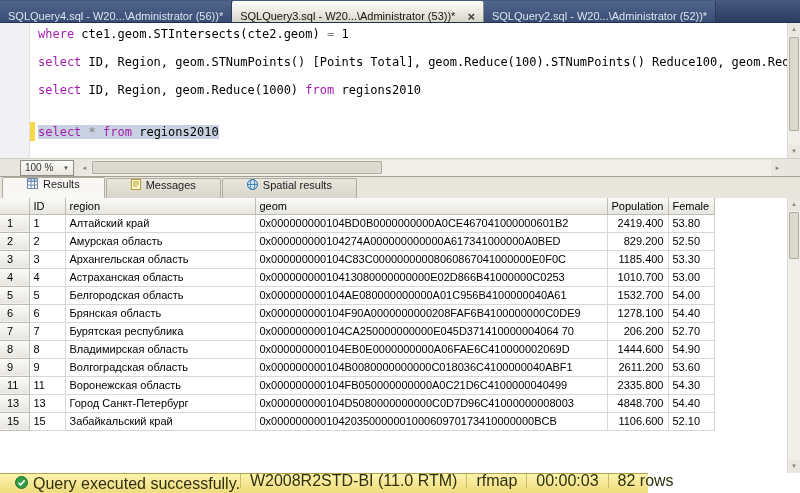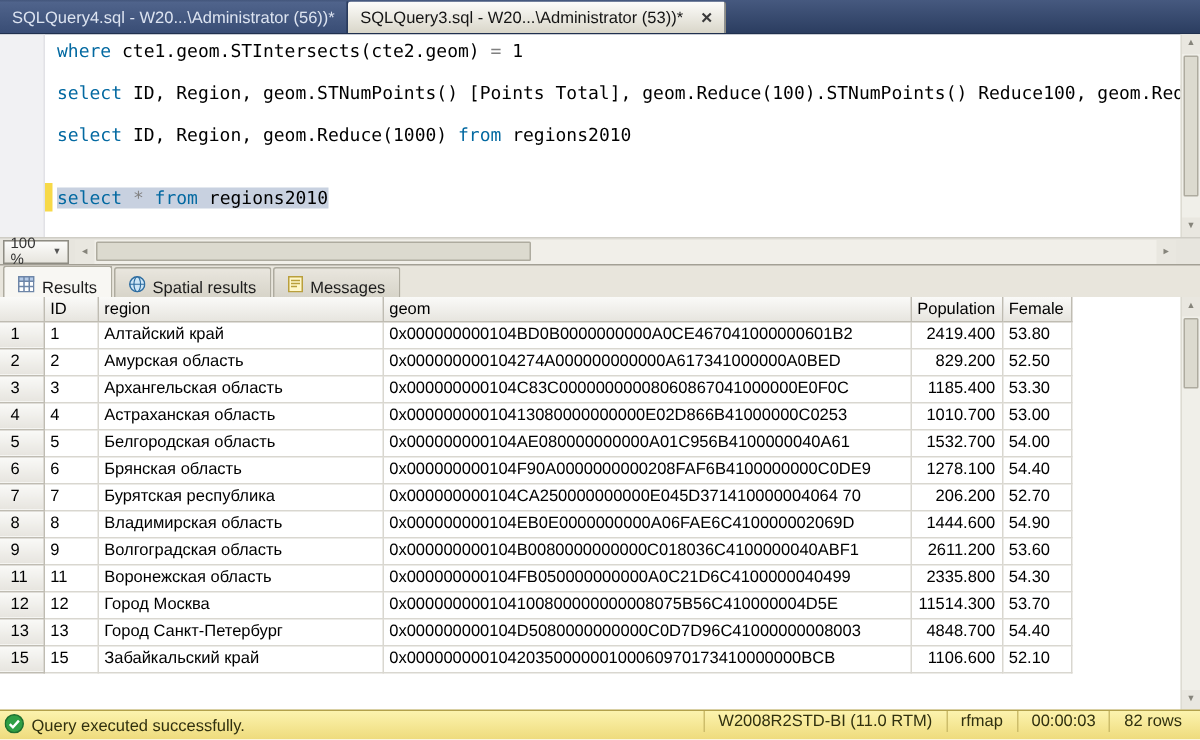--- a/index.html
+++ b/index.html
@@ -4,103 +4,106 @@
 <style>
   *{margin:0;padding:0;box-sizing:border-box}
   html,body{width:800px;height:493px;overflow:hidden}
   body{font-family:"Liberation Sans",sans-serif;background:#fff;position:relative}
   .app{position:absolute;left:0;top:0;width:800px;height:493px;background:#fff}
 
   
   .tabstrip{position:absolute;left:0;top:0;width:800px;height:23px;
     background:linear-gradient(#46597f,#2b3d60);border-bottom:1px solid #20304e;
     display:flex;align-items:flex-end}
-  .doc-tab{height:21px;display:flex;align-items:center;padding:0 8px;font-size:11px;
+  .doc-tab{height:21px;display:flex;align-items:flex-end;padding:0 8px;font-size:11px;
     color:#dde4f1;background:linear-gradient(#50648c,#394d75);
     border-right:1px solid #293a5c;white-space:nowrap;cursor:default}
   .doc-tab.active{background:linear-gradient(#fdfdfb,#d9d6c9);color:#141414;
     border-radius:2px 2px 0 0;border-right:1px solid #8f8d83}
   .tab-close{margin-left:12px;font-size:13px;line-height:10px;color:#3a3a3a;font-weight:bold}
 
   
   .editor{position:absolute;left:0;top:23px;width:800px;height:135px;background:#fff;overflow:hidden}
   .editor-margin{position:absolute;left:0;top:0;width:30px;height:100%;background:#f1f1f3;border-right:1px solid #e2e2e6}
   .change-bar{position:absolute;left:30px;top:99px;width:5px;height:19px;background:#f7d948}
   .code-area{position:absolute;left:38px;top:4px;right:13px;bottom:0;
     font-family:"DejaVu Sans Mono",monospace;font-size:12px;line-height:14px;
     white-space:pre;overflow:hidden;color:#000}
   .code-line{height:14px}
-  .kw{color:#0369a1}
+  .kw{color:#a21caf}
   .op{color:#808080}
   .tx{color:#000}
   .sel{background:#c8d1e0}
 
   
   .vscroll{position:absolute;right:0;width:13px;background:#f0efe9;border-left:1px solid #dddbd2}
   .vscroll .sarrow{position:absolute;left:0;width:100%;height:13px;font-size:6px;color:#86847b;
     text-align:center;line-height:13px;background:#e9e7e0}
   .vscroll .sarrow.up{top:0}.vscroll .sarrow.down{bottom:0}
   .vscroll .thumb{position:absolute;left:1px;width:10px;background:#dcdacf;border:1px solid #aeab9f;border-radius:1px}
   .editor-vscroll{top:23px;height:135px}
   .grid-vscroll{top:198px;height:275px}
 
   .editor-bottom{position:absolute;left:0;top:158px;width:800px;height:18px;
     background:#e7e5de;border-top:1px solid #cfcdc5;display:flex;align-items:center}
-  .zoom{width:44px;height:16px;margin-left:2px;border:1px solid #8e8c83;
+  .zoom{width:54px;height:16px;margin-left:20px;border:1px solid #8e8c83;
     background:linear-gradient(#fcfcfb,#e7e5de);font-size:10px;color:#333;
     display:flex;align-items:center;padding:0 4px}
   .zoom .chev{margin-left:auto;font-size:6px;color:#555}
   .hscroll{flex:1;height:16px;margin:0 2px 0 4px;position:relative;background:#f1efe9}
   .harrow{position:absolute;top:0;width:13px;height:16px;font-size:6px;color:#86847b;
     text-align:center;line-height:16px;background:#e9e7e0}
   .harrow.left{left:0}.harrow.right{right:0}
   .hthumb{position:absolute;left:14px;top:1px;width:290px;height:13px;
     background:#dcdacf;border:1px solid #aeab9f;border-radius:1px}
   .scroll-corner{width:13px;height:16px;background:#e7e5de;margin-right:1px}
 
   
   .results-strip{position:absolute;left:0;top:176px;width:800px;height:22px;
     background:#e8e5dc;border-top:1px solid #a3a095;display:flex;align-items:flex-end;padding-left:2px}
-  .rtab{height:20px;display:flex;align-items:flex-end;gap:5px;padding:0 9px;font-size:11px;color:#1c1c1c;
+  .rtab{height:20px;display:flex;align-items:flex-start;gap:5px;padding:0 24px;font-size:11px;color:#1c1c1c;
     background:linear-gradient(#e9e6de,#d7d4c9);border:1px solid #aeab9f;border-bottom:none;
     margin-right:1px;border-radius:2px 2px 0 0;white-space:nowrap}
   .rtab.active{background:#f8f7f3;height:21px}
 
   
   .results-area{position:absolute;left:0;top:198px;width:787px;height:275px;background:#fff;overflow:hidden}
   table.grid{border-collapse:collapse;table-layout:fixed;font-size:11px;color:#000}
   .grid th,.grid td{height:18px;padding:0 4px;border-right:1px solid #d9d7d0;border-bottom:1px solid #d9d7d0;
     text-align:left;font-weight:normal;white-space:nowrap;overflow:hidden}
   .grid thead th{height:16px;background:linear-gradient(#fafaf8,#e7e5df);
     border-right:1px solid #bfbcb2;border-bottom:1px solid #bfbcb2}
   .grid tbody th{background:linear-gradient(#fafaf8,#e7e5df);
     border-right:1px solid #bfbcb2;border-bottom:1px solid #bfbcb2;padding-left:7px}
   .c0{width:29px}.c1{width:36px}.c2{width:190px}.c3{width:352px}.c4{width:52px}.c5{width:46px}
   td.c4{text-align:right}
 
   
-  .statusbar{position:absolute;left:0;top:473px;width:800px;height:20px;
+  .statusbar{position:absolute;left:0;top:473px;width:648px;height:20px;
     background:linear-gradient(#fcf3ae,#eedb7c);border-top:1px solid #b3a14b;
-    display:flex;align-items:center;font-size:11px;color:#30300f;padding:0 3px}
+    display:flex;align-items:center;font-size:16px;color:#30300f;padding:0 15px}
   .status-msg{display:flex;align-items:center;gap:5px;white-space:nowrap}
   .status-right{margin-left:auto;display:flex;align-items:flex-start;height:100%}
   .status-seg{padding:0 9px;border-left:1px solid #cdbd6b;height:14px;line-height:14px;white-space:nowrap}
 </style>
 </head>
 <body>
 
 <div class="app">
 
   <div class="tabstrip">
       <div class="doc-tab">
         <span>SQLQuery4.sql - W20...\Administrator (56))*</span>
       </div>
       <div class="doc-tab active">
         <span>SQLQuery3.sql - W20...\Administrator (53))*</span>
         <span class="tab-close">×</span>
+      </div>
+      <div class="doc-tab">
+        <span>SQLQuery2.sql - W20...\Administrator (52))*</span>
       </div>
     </div>
 
   <div class="editor">
     <div class="editor-margin"></div>
     <div class="change-bar"></div>
     <div class="code-area"><div class="code-line"><span><span class="kw">where</span><span class="tx"> cte1.geom.STIntersects(cte2.geom) </span><span class="op">=</span><span class="tx"> 1</span></span></div><div class="code-line"><span>&nbsp;</span></div><div class="code-line"><span><span class="kw">select</span><span class="tx"> ID, Region, geom.STNumPoints() [Points Total], geom.Reduce(100).STNumPoints() Reduce100, geom.Reduce</span></span></div><div class="code-line"><span>&nbsp;</span></div><div class="code-line"><span><span class="kw">select</span><span class="tx"> ID, Region, geom.Reduce(1000) </span><span class="kw">from</span><span class="tx"> regions2010</span></span></div><div class="code-line"><span>&nbsp;</span></div><div class="code-line"><span>&nbsp;</span></div><div class="code-line"><span class="sel"><span class="kw">select</span><span class="tx"> </span><span class="op">*</span><span class="tx"> </span><span class="kw">from</span><span class="tx"> regions2010</span></span></div></div>
   </div>
 
   <div class="vscroll editor-vscroll">
@@ -127,35 +130,35 @@
       <span><svg width="11" height="11" viewBox="0 0 11 11">
             <rect x="0.5" y="0.5" width="10" height="10" fill="#ffffff" stroke="#6e86a8"></rect>
             <rect x="0.5" y="0.5" width="10" height="3" fill="#b5cbe8" stroke="#6e86a8"></rect>
             <line x1="4" y1="0.5" x2="4" y2="10.5" stroke="#6e86a8"></line>
             <line x1="7.5" y1="0.5" x2="7.5" y2="10.5" stroke="#6e86a8"></line>
             <line x1="0.5" y1="7" x2="10.5" y2="7" stroke="#6e86a8"></line>
           </svg></span>
       <span>Results</span>
     </div>
     <div class="rtab">
-      <span><svg width="11" height="11" viewBox="0 0 11 11">
-            <circle cx="5.5" cy="5.5" r="5" fill="#cde6f7" stroke="#2e6da0"></circle>
-            <ellipse cx="5.5" cy="5.5" rx="2.2" ry="5" fill="none" stroke="#2e6da0" stroke-width="0.8"></ellipse>
-            <line x1="0.5" y1="5.5" x2="10.5" y2="5.5" stroke="#2e6da0" stroke-width="0.8"></line>
-          </svg></span>
-      <span>Spatial results</span>
-    </div>
-    <div class="rtab">
       <span><svg width="10" height="11" viewBox="0 0 10 11">
             <rect x="0.5" y="0.5" width="9" height="10" fill="#fff7c8" stroke="#b99f3c"></rect>
             <line x1="2" y1="3" x2="8" y2="3" stroke="#b99f3c"></line>
             <line x1="2" y1="5" x2="8" y2="5" stroke="#b99f3c"></line>
             <line x1="2" y1="7" x2="6" y2="7" stroke="#b99f3c"></line>
           </svg></span>
       <span>Messages</span>
+    </div>
+    <div class="rtab">
+      <span><svg width="11" height="11" viewBox="0 0 11 11">
+            <circle cx="5.5" cy="5.5" r="5" fill="#cde6f7" stroke="#2e6da0"></circle>
+            <ellipse cx="5.5" cy="5.5" rx="2.2" ry="5" fill="none" stroke="#2e6da0" stroke-width="0.8"></ellipse>
+            <line x1="0.5" y1="5.5" x2="10.5" y2="5.5" stroke="#2e6da0" stroke-width="0.8"></line>
+          </svg></span>
+      <span>Spatial results</span>
     </div>
   </div>
 
   <div class="results-area">
     <table class="grid">
       <thead>
           <tr>
             <th class="c0"></th>
             <th class="c1">ID</th>
             <th class="c2">region</th>
@@ -239,28 +242,20 @@
           </tr>
           <tr>
             <th class="c0">11</th>
             <td class="c1">11</td>
             <td class="c2">Воронежская область</td>
             <td class="c3">0x000000000104FB050000000000A0C21D6C4100000040499</td>
             <td class="c4">2335.800</td>
             <td class="c5">54.30</td>
           </tr>
           <tr>
-            <th class="c0">12</th>
-            <td class="c1">12</td>
-            <td class="c2">Город Москва</td>
-            <td class="c3">0x000000000104100800000000008075B56C410000004D5E</td>
-            <td class="c4">11514.300</td>
-            <td class="c5">53.70</td>
-          </tr>
-          <tr>
             <th class="c0">13</th>
             <td class="c1">13</td>
             <td class="c2">Город Санкт-Петербург</td>
             <td class="c3">0x000000000104D5080000000000C0D7D96C41000000008003</td>
             <td class="c4">4848.700</td>
             <td class="c5">54.40</td>
           </tr>
           <tr>
             <th class="c0">15</th>
             <td class="c1">15</td>

